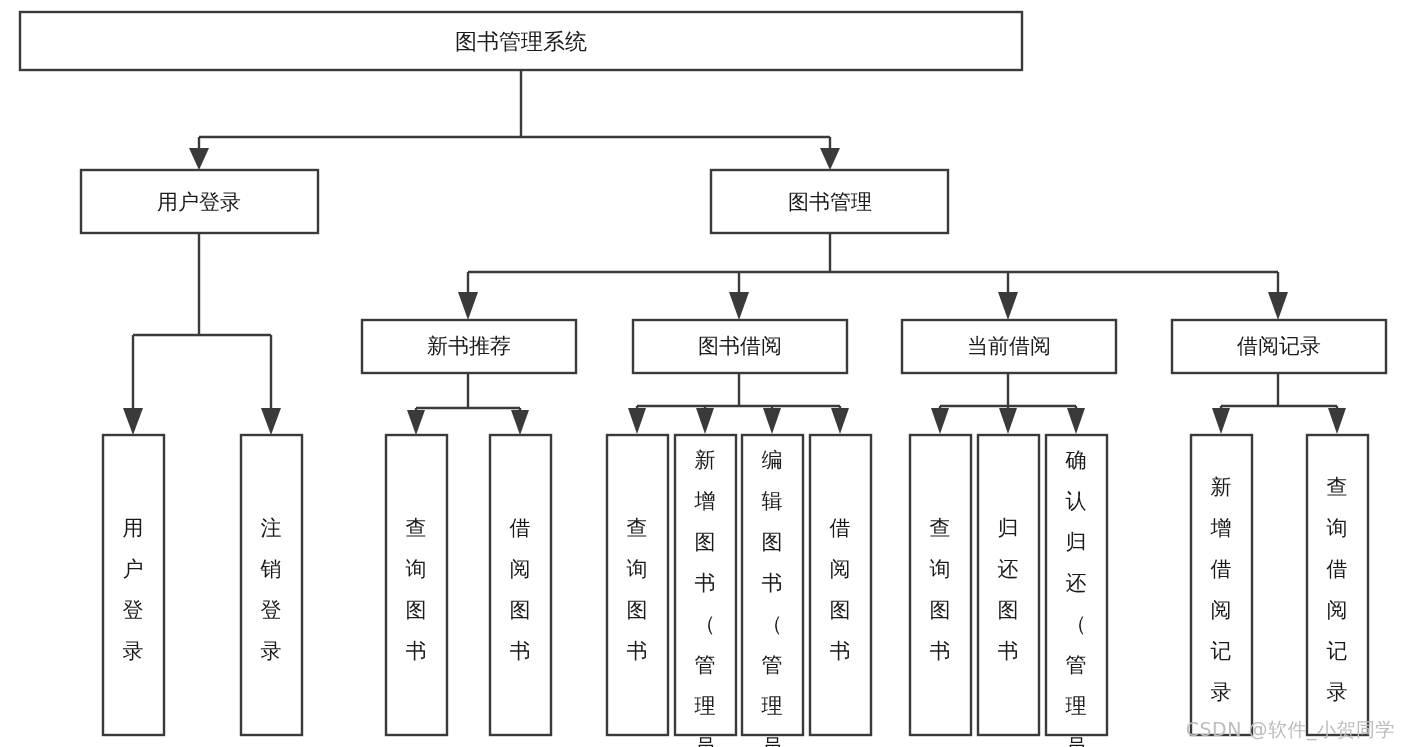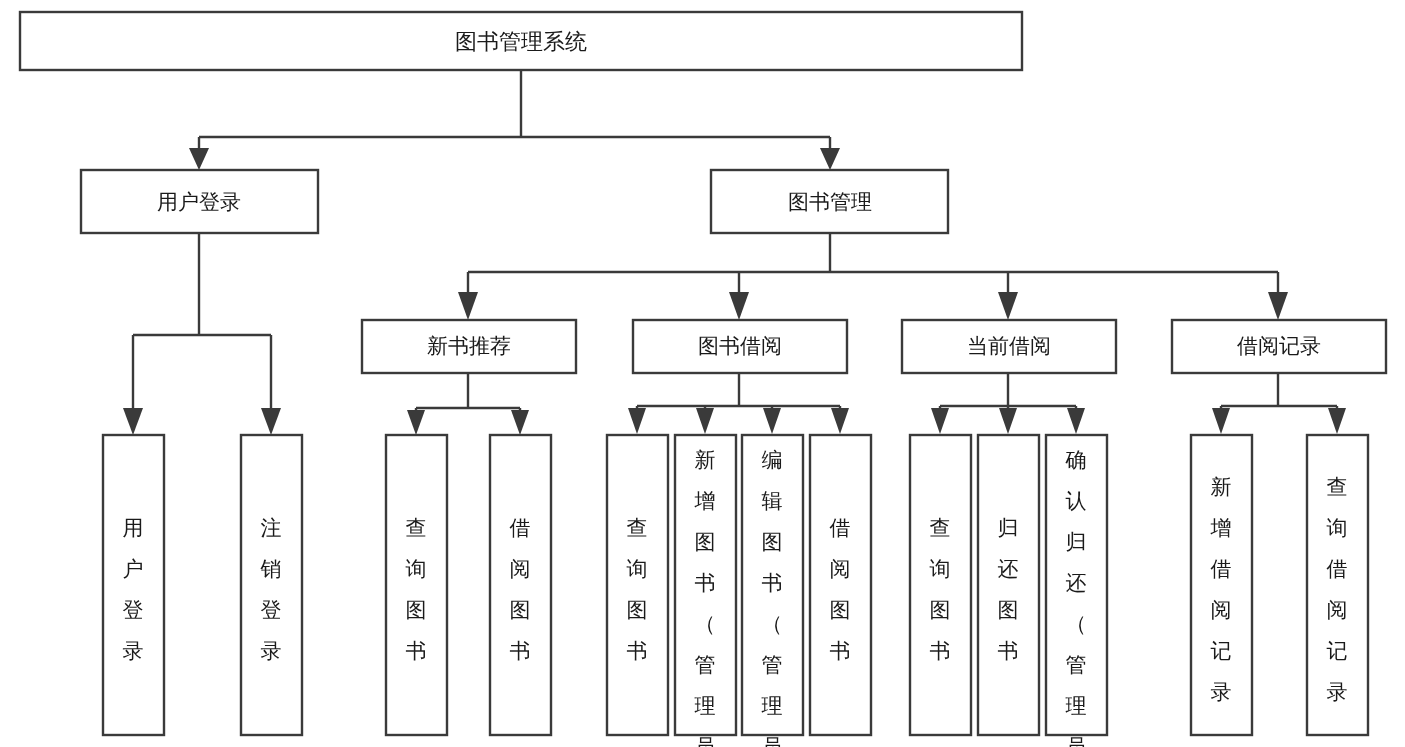--- a/index.html
+++ b/index.html
@@ -231,13 +231,14 @@
       <rect class="node-box-leaf" x="1191" y="435" width="61" height="300"></rect>
       <text class="leaf-label vtext" x="1221" y="0"><tspan x="1221" y="493.98">新</tspan><tspan x="1221" y="534.98">增</tspan><tspan x="1221" y="575.98">借</tspan><tspan x="1221" y="616.98">阅</tspan><tspan x="1221" y="657.98">记</tspan><tspan x="1221" y="698.98">录</tspan></text>
     </g>
     <g>
       <rect class="node-box-leaf" x="1307" y="435" width="61" height="300"></rect>
       <text class="leaf-label vtext" x="1337" y="0"><tspan x="1337" y="493.98">查</tspan><tspan x="1337" y="534.98">询</tspan><tspan x="1337" y="575.98">借</tspan><tspan x="1337" y="616.98">阅</tspan><tspan x="1337" y="657.98">记</tspan><tspan x="1337" y="698.98">录</tspan></text>
     </g>
 
   </svg>
 
+  <div class="watermark-text">CSDN @软件_小贺同学</div>
 </div>
 
 </body></html>

